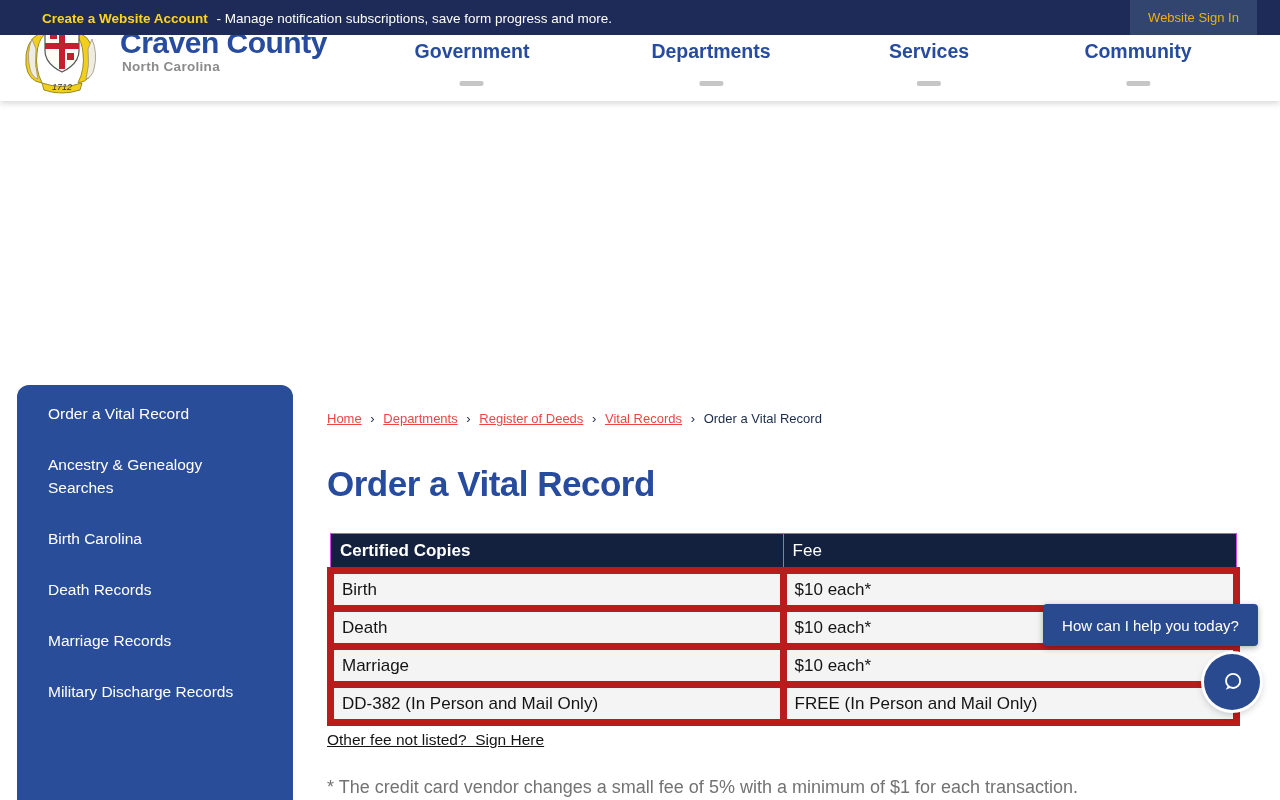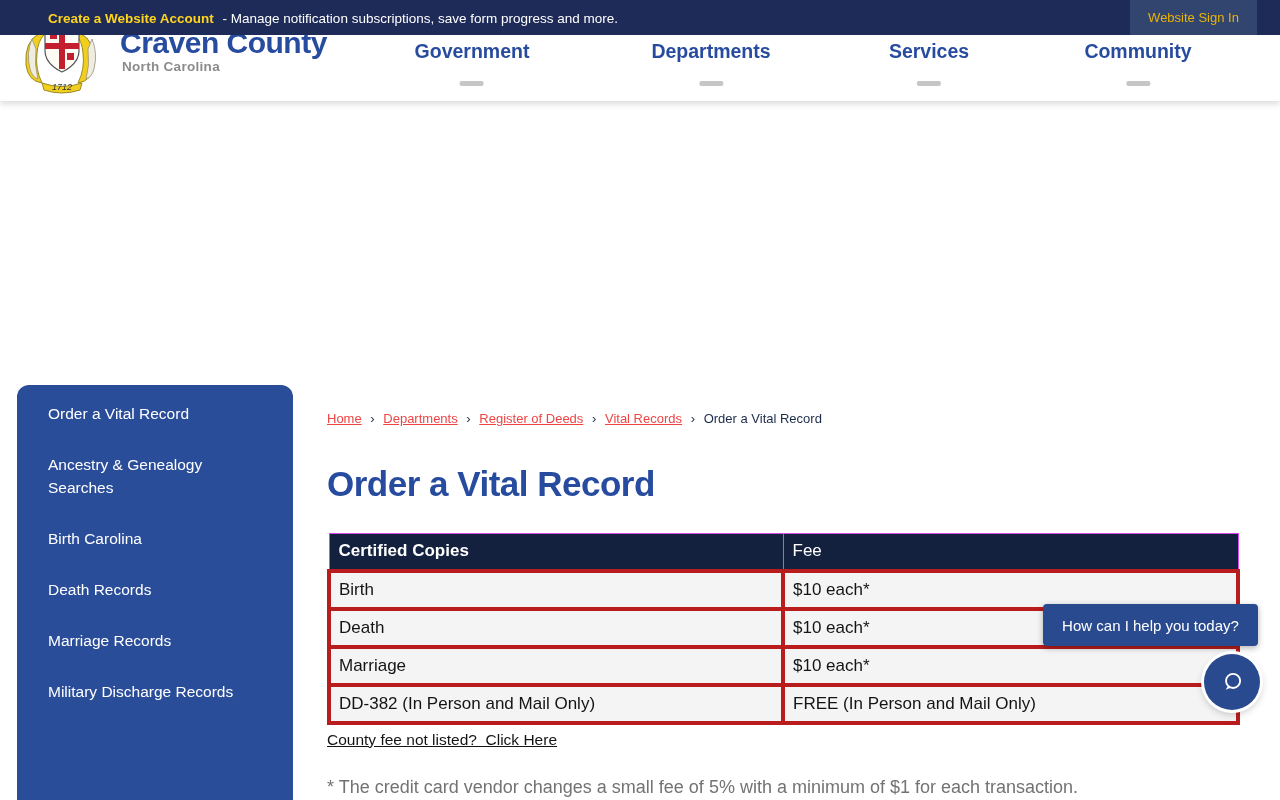--- a/index.html
+++ b/index.html
@@ -3,21 +3,21 @@
 <meta charset="utf-8">
 <style>
   * { margin:0; padding:0; box-sizing:border-box; }
   html,body { width:1280px; height:800px; background:#fff; overflow:hidden;
               font-family:"Liberation Sans", sans-serif; }
   .stage { position:relative; width:1280px; height:800px; background:#fff; }
 
   
   .topbar { position:absolute; top:0; left:0; right:0; height:35px;
             background:#1e2b58; z-index:30; }
-  .topbar-text { position:absolute; left:48px; top:50%; transform:translateY(-50%);
+  .topbar-text { position:absolute; left:42px; top:50%; transform:translateY(-50%);
                  font-size:13.5px; color:#fff; white-space:nowrap;text-align:right; }
   .account-link { color:#ffd41c; font-weight:bold; cursor:pointer; margin-right:5px; }
   .signin-btn { position:absolute; right:23px; top:0; width:127px; height:35px;
                 background:#31456f; color:#eab308; font-size:13px; border:none;
                 display:flex; align-items:center; justify-content:center; cursor:pointer;margin-left:17px; }
 
   
   .header { position:absolute; top:35px; left:0; right:0; height:66px; background:#fff;
             box-shadow:0 3px 6px rgba(0,0,0,.14); z-index:20; }
   .logo { position:absolute; left:16px; top:-16px; width:92px; height:80px; cursor:pointer; }
@@ -42,21 +42,21 @@
   .breadcrumb .current { text-decoration:none; }
 
   
   .page-title { position:absolute; left:327px; top:464px; font-size:35px; font-weight:800;
                 color:#274b9e; letter-spacing:-0.5px; }
   .fee-table { position:absolute; left:327px; top:533px; width:913px; border-collapse:collapse;
                font-size:17px; color:#141414; }
   .fee-table th { background:#13213f; color:#fff; height:37px; text-align:left;
                   padding:0 0 0 9px; border:1px solid #d946ef; font-weight:bold; }
   .fee-table th.th-fee { font-weight:normal; }
-  .fee-table td { background:#f4f4f4; height:38px; padding:0 0 0 8px; border:4px solid #b91c1c; }
+  .fee-table td { background:#f4f4f4; height:38px; padding:0 0 0 8px; border:7px solid #b91c1c; }
   .col1 { width:456px; } .col2 { width:457px; }
 
   .other-fee { position:absolute; left:327px; top:731px; font-size:15.5px; color:#141414;
                text-decoration:underline; cursor:pointer; white-space:pre; }
   .footnote { position:absolute; left:327px; top:777px; font-size:18px; color:#737373; }
 
   
   .chat-bubble { position:absolute; left:1043px; top:604px; width:215px; height:42px;
                  background:#2a4a8f; border-radius:4px; color:#fff; font-size:15px;
                  display:flex; align-items:center; justify-content:center;
@@ -159,21 +159,21 @@
         <td>Marriage</td>
         <td>$10 each*</td>
       </tr>
       <tr>
         <td>DD-382 (In Person and Mail Only)</td>
         <td>FREE (In Person and Mail Only)</td>
       </tr>
     </tbody>
   </table>
 
-  <a class="other-fee">County fee not listed?  Click Here</a>
+  <a class="other-fee">Other fee not listed?  Sign Here</a>
   <p class="footnote">* The credit card vendor changes a small fee of 5% with a minimum of $1 for each transaction.</p>
 
   <div class="chat-bubble">How can I help you today?</div>
   <div class="chat-button">
     <svg width="26" height="26" viewBox="0 0 24 24">
       <circle cx="13" cy="11" r="6.5" fill="none" stroke="#fff" stroke-width="1.7"></circle>
       <path d="M8.4 15.4 L6.2 19.2 L10.8 17.4 Z" fill="#fff"></path>
     </svg>
   </div>
 

